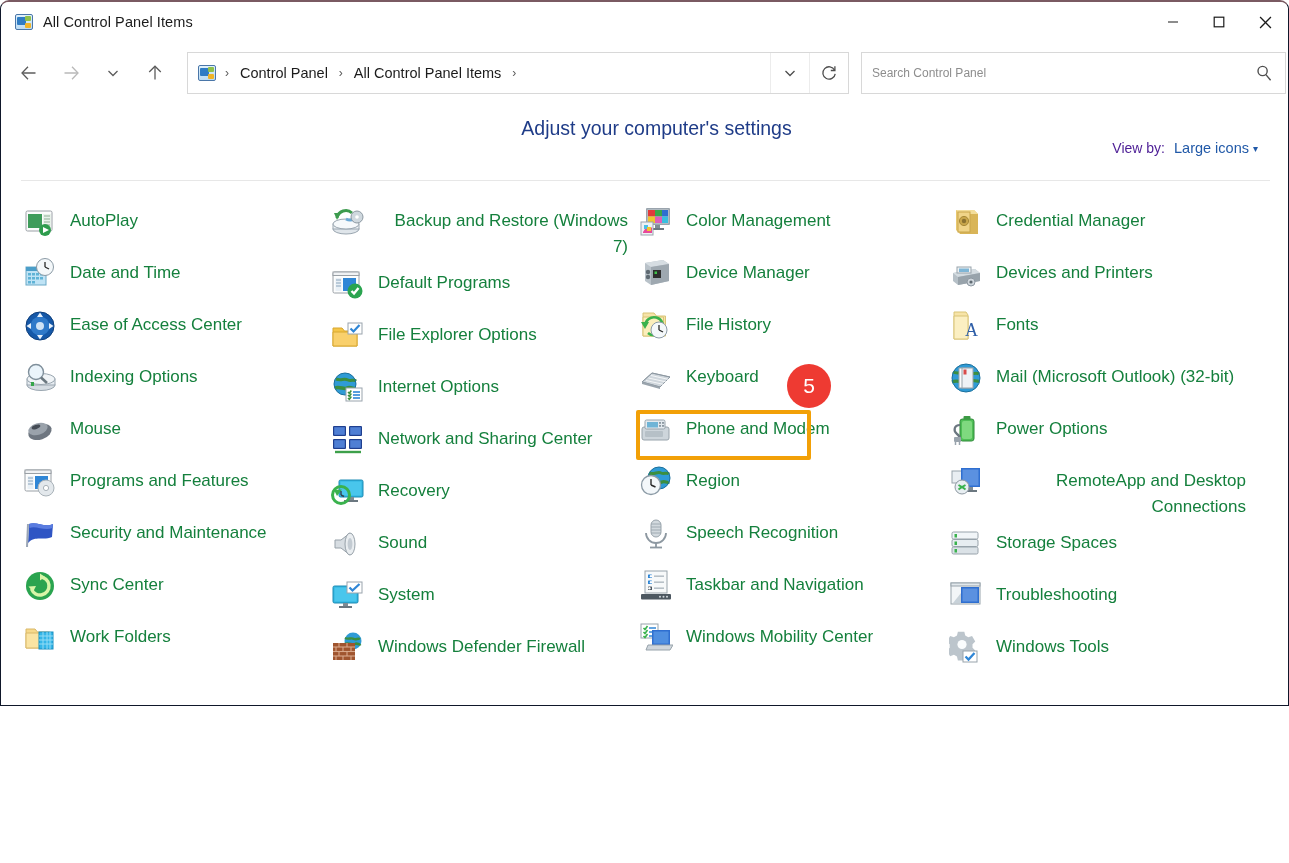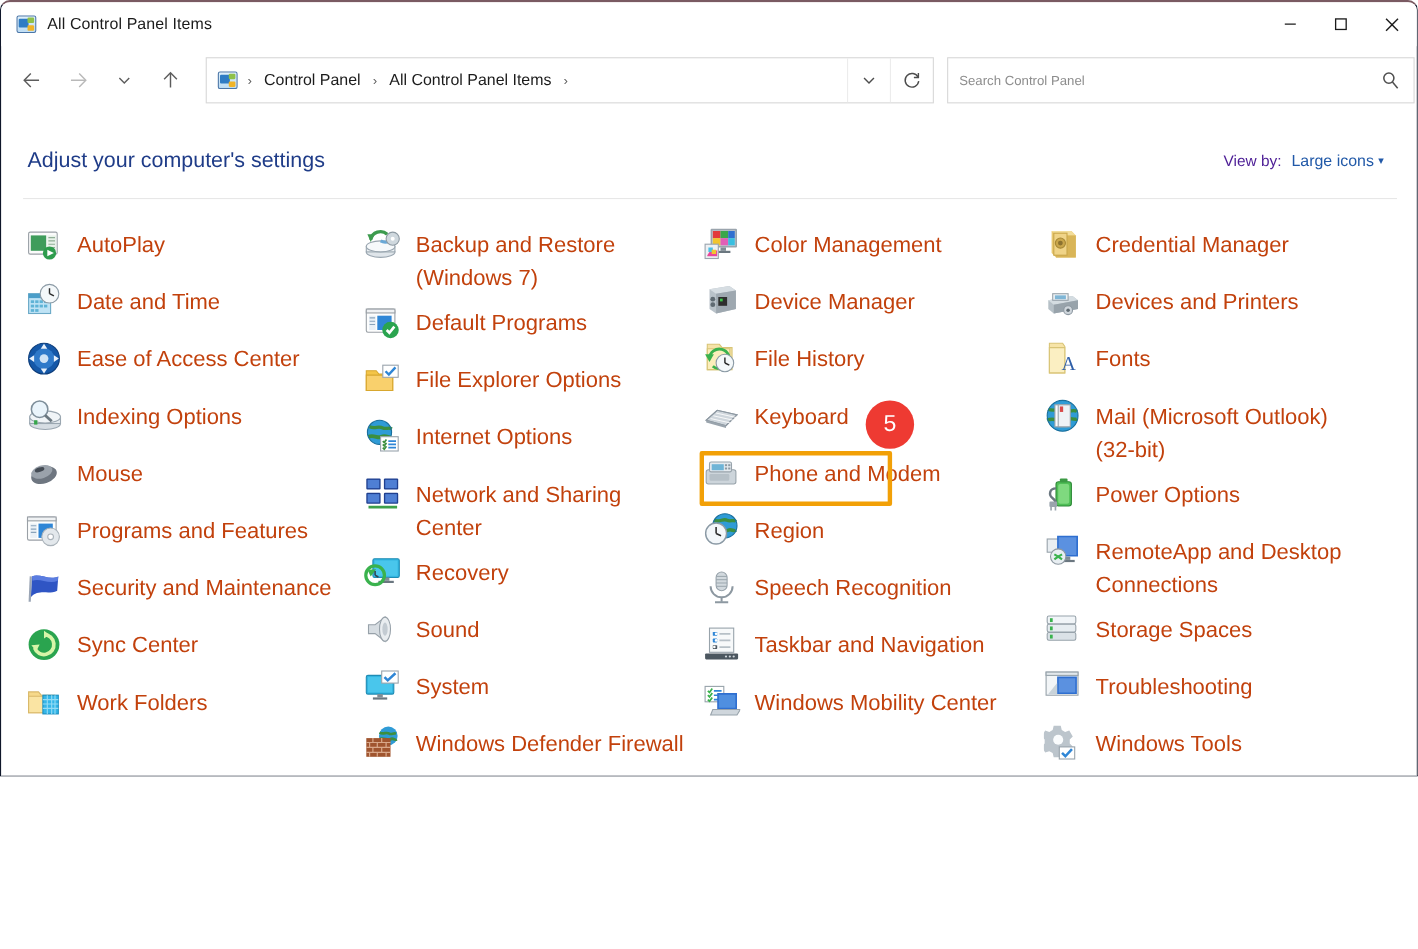--- a/index.html
+++ b/index.html
@@ -184,20 +184,21 @@
   }
 
   
   #content-header {
     position: absolute;
     left: 0; top: 115px;
     width: 100%;
     height: 58px;
     display: flex;
     align-items: center;
+    flex-direction: column;
   }
   #page-heading {
     margin-left: 24px;
     font-size: 19.5px;
     color: #1f3c88;
     white-space: nowrap;
   }
   #viewby {
     margin-left: auto;
     margin-right: 30px;
@@ -247,25 +248,26 @@
     box-sizing: border-box;
   }
   .cp-item .ico {
     width: 34px;
     height: 34px;
     flex: none;
     position: relative;
     margin-top: 1px;
   }
   .cp-item .lbl {
-    font-size: 20px;
+    font-size: 17px;
     line-height: 1.52;
-    color: #c2410c;
+    color: #15803d;
     padding-top: 4px;
     max-width: 250px;
+    text-align: right;
   }
 
   
   #keyboard-highlight {
     position: absolute;
     left: 635px;
     top: 408px;
     width: 175px;
     height: 50px;
     border: 4px solid #f2a007;

